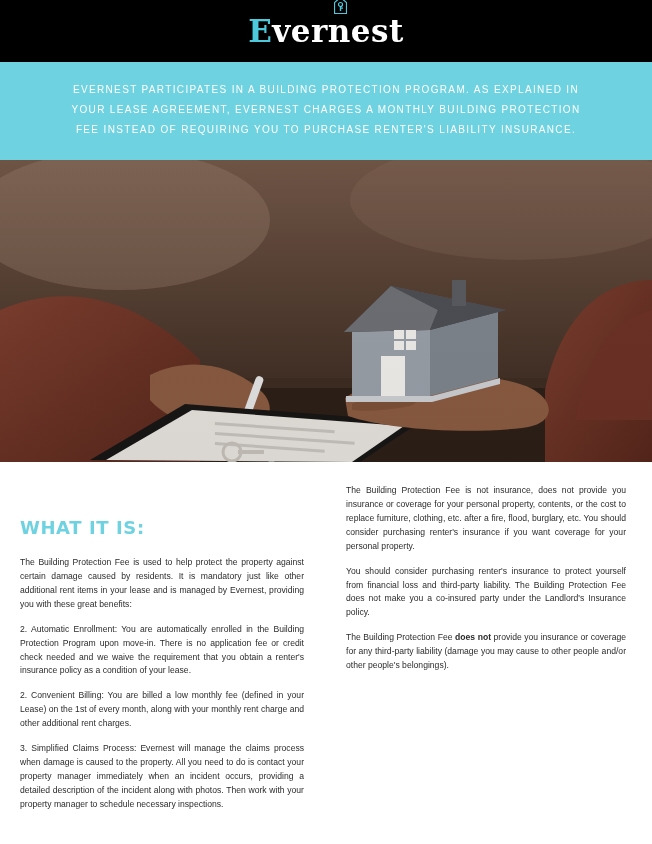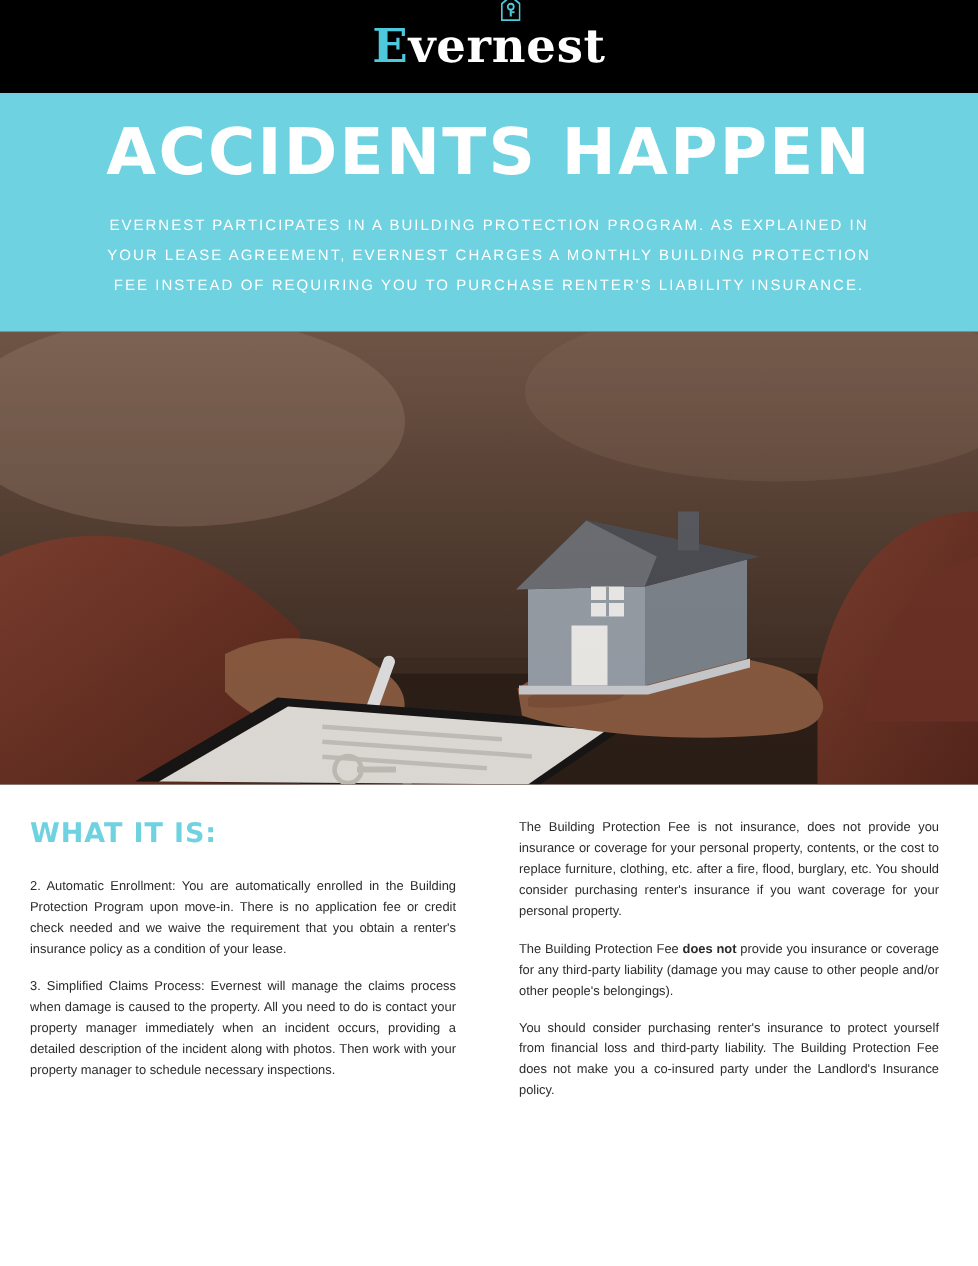--- a/index.html
+++ b/index.html
@@ -93,20 +93,21 @@
   .col { width: 50%; padding-right: 22px; }
   .col.right { padding-right: 6px; padding-left: 20px; }
   .col-heading {
     font-family: "DejaVu Sans", sans-serif;
     font-weight: bold;
     font-size: 18px;
     letter-spacing: 0.6px;
     color: #6fd2e0;
     text-transform: uppercase;
     margin-bottom: 18px;
+    margin-top: 33px;
   }
   .para {
     font-size: 8.6px;
     line-height: 1.62;
     color: #2b2b2b;
     text-align: justify;
     margin-bottom: 11px;
   }
   .para b { font-weight: bold; }
   .price {
@@ -128,21 +129,20 @@
         <path d="M13 1 L25 11 L25 33 L1 33 L1 11 Z" fill="none" stroke="#4ec9dc" stroke-width="2.4"></path>
         <circle cx="13" cy="15" r="4" fill="none" stroke="#4ec9dc" stroke-width="2.4"></circle>
         <rect x="11.6" y="18" width="2.8" height="10" fill="#4ec9dc"></rect>
         <rect x="14" y="21" width="4" height="2.4" fill="#4ec9dc"></rect>
       </svg>
       <span class="logo-text"><span class="accent">E</span><span>vernest</span></span>
     </div>
   </div>
 
   <div class="hero">
-    <div class="hero-title">ACCIDENTS HAPPEN</div>
     <div class="hero-sub">EVERNEST PARTICIPATES IN A BUILDING PROTECTION PROGRAM. AS EXPLAINED IN YOUR LEASE AGREEMENT, EVERNEST CHARGES A MONTHLY BUILDING PROTECTION FEE INSTEAD OF REQUIRING YOU TO PURCHASE RENTER'S LIABILITY INSURANCE.</div>
   </div>
 
   <div class="photo">
     <svg viewBox="0 0 652 302" preserveAspectRatio="xMidYMid slice">
       <defs>
         <linearGradient id="bgGrad" x1="0" y1="0" x2="0" y2="1">
           <stop offset="0%" stop-color="#6e5445"></stop>
           <stop offset="55%" stop-color="#4b372c"></stop>
           <stop offset="100%" stop-color="#2e2119"></stop>
@@ -214,25 +214,27 @@
       <rect x="238" y="290" width="26" height="4" fill="#c8c4bd"></rect>
 
       <rect width="652" height="302" fill="url(#bgGrad)" opacity="0.08"></rect>
     </svg>
   </div>
 
   <div class="columns">
 
     <div class="col left">
       <div class="col-heading">WHAT IT IS:</div>
+      <p class="para">The Building Protection Fee is used to help protect the property against certain damage caused by residents. It is mandatory just like other additional rent items in your lease and is managed by Evernest, providing you with these great benefits:</p>
       <p class="para">2. Automatic Enrollment: You are automatically enrolled in the Building Protection Program upon move-in. There is no application fee or credit check needed and we waive the requirement that you obtain a renter's insurance policy as a condition of your lease.</p>
+      <p class="para">2. Convenient Billing: You are billed a low monthly fee (defined in your Lease) on the 1st of every month, along with your monthly rent charge and other additional rent charges.</p>
       <p class="para">3. Simplified Claims Process: Evernest will manage the claims process when damage is caused to the property. All you need to do is contact your property manager immediately when an incident occurs, providing a detailed description of the incident along with photos. Then work with your property manager to schedule necessary inspections.</p>
     </div>
 
     <div class="col right">
       <p class="para">The Building Protection Fee is not insurance, does not provide you insurance or coverage for your personal property, contents, or the cost to replace furniture, clothing, etc. after a fire, flood, burglary, etc. You should consider purchasing renter's insurance if you want coverage for your personal property.</p>
+      <p class="para">You should consider purchasing renter's insurance to protect yourself from financial loss and third-party liability. The Building Protection Fee does not make you a co-insured party under the Landlord's Insurance policy.</p>
       <p class="para"><span>The Building Protection Fee </span><b>does not</b><span> provide you insurance or coverage for any third-party liability (damage you may cause to other people and/or other people's belongings).</span></p>
-      <p class="para">You should consider purchasing renter's insurance to protect yourself from financial loss and third-party liability. The Building Protection Fee does not make you a co-insured party under the Landlord's Insurance policy.</p>
     </div>
 
   </div>
 
 </div>
 
 </body></html>

